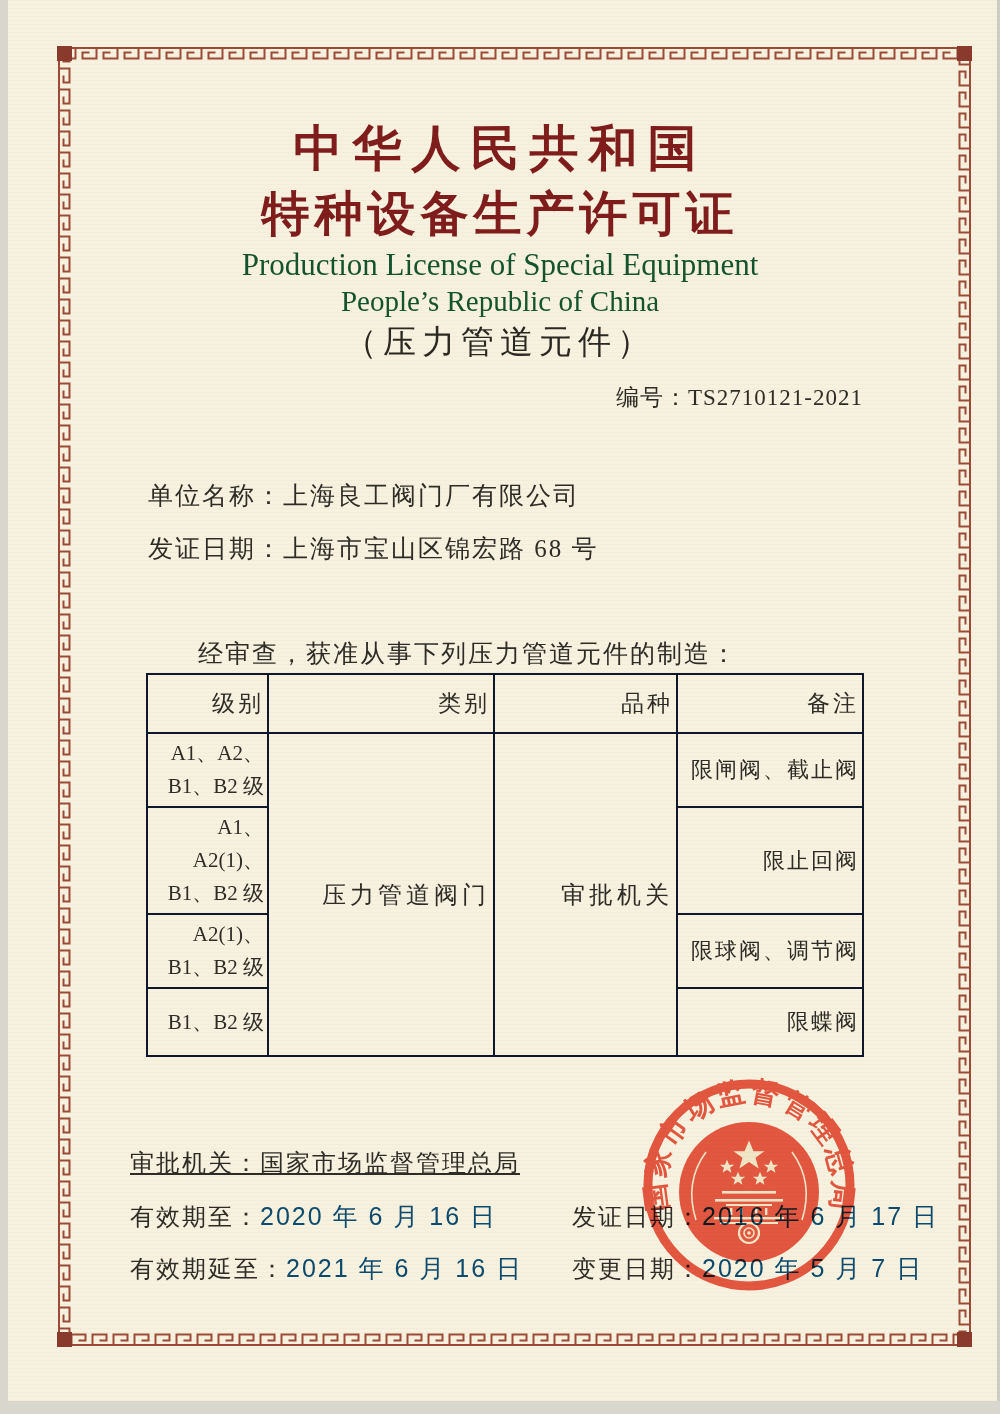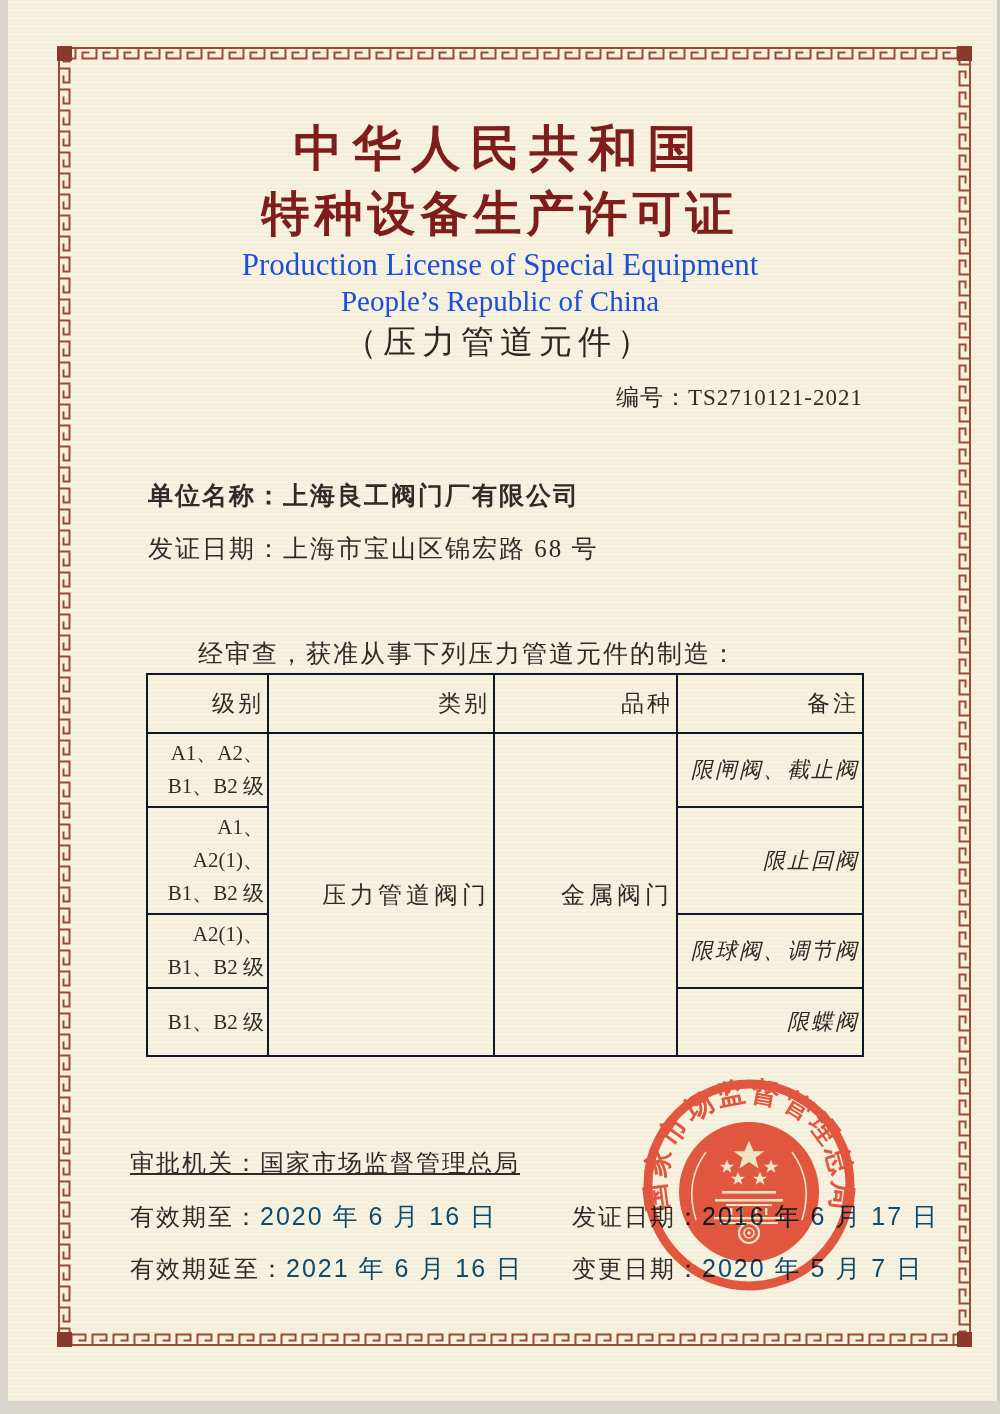--- a/index.html
+++ b/index.html
@@ -10,42 +10,42 @@
     color:#2f2c27;
   }
   .paper{
     position:absolute;left:8px;top:0;width:989px;height:1401px;
     background:#f7f2df;
     background-image:repeating-linear-gradient(180deg, rgba(125,105,60,0.04) 0 1px, rgba(0,0,0,0) 1px 4px);
   }
   .abs{position:absolute;}
   .center-line{left:40px;width:920px;text-align:center;}
   .t-red{color:#7f1d1d;font-weight:bold;}
-  .t-gray{color:#1d4ed8;}
+  .t-gray{color:#14532d;}
   .title-cn1{top:116px;font-size:49px;letter-spacing:10px;}
   .title-cn2{top:182px;font-size:48px;letter-spacing:5px;}
   .title-en1{top:247px;font-size:31px;}
   .title-en2{top:285px;font-size:29px;}
   .subtitle{top:320px;font-size:33px;letter-spacing:6px;color:#2b2822;}
   .serial{top:382px;left:616px;font-size:23px;letter-spacing:1px;}
   .info-line{left:148px;font-size:25px;letter-spacing:2px;}
   .intro-line{left:198px;top:637px;font-size:25px;letter-spacing:2px;}
   .lic-table{
     position:absolute;left:146px;top:673px;width:716px;height:360px;
     border-collapse:collapse;table-layout:fixed;
     font-size:22px;
   }
   .lic-table td,.lic-table th{
     border:2px solid #0f172a;
     font-weight:normal;vertical-align:middle;text-align:right;
     padding:3px;
   }
   .lic-table th{font-size:23px;letter-spacing:3px;height:51px;}
   .grade-cell{line-height:33px;font-size:21px;}
-  .note-cell{text-align:left;padding-left:13px;letter-spacing:2px;font-style:italic;}
+  .note-cell{text-align:left;padding-left:13px;letter-spacing:2px;}
   .merge-cell{font-size:24px;letter-spacing:4px;}
   .footer-line{font-size:24px;letter-spacing:2px;}
   .date-val{
     font-family:"Liberation Sans","DejaVu Sans",sans-serif;
     font-size:25px;letter-spacing:2px;color:#0c4a6e;
   }
   .seal-wrap{
     position:absolute;left:634px;top:1070px;width:230px;height:230px;
     mix-blend-mode:multiply;opacity:0.88;pointer-events:none;z-index:5;
   }
@@ -85,21 +85,21 @@
 <div class="abs center-line title-cn1 t-red">中华人民共和国</div>
 <div class="abs center-line title-cn2 t-red">特种设备生产许可证</div>
 <div class="abs center-line title-en1 t-gray">Production License of Special Equipment</div>
 <div class="abs center-line title-en2 t-gray">People’s Republic of China</div>
 <div class="abs center-line subtitle">（压力管道元件）</div>
 
 <div class="abs serial">
   <span>编号：</span><span>TS2710121-2021</span>
 </div>
 
-<div class="abs info-line" style="top:479px;font-weight:bold;">
+<div class="abs info-line" style="top:479px;">
   <span>单位名称：</span><span>上海良工阀门厂有限公司</span>
 </div>
 <div class="abs info-line" style="top:532px;">
   <span>发证日期：</span><span>上海市宝山区锦宏路 68 号</span>
 </div>
 
 <div class="abs intro-line">经审查，获准从事下列压力管道元件的制造：</div>
 
 <table class="lic-table">
   <colgroup>
@@ -114,21 +114,21 @@
     <th>类别</th>
     <th>品种</th>
     <th>备注</th>
   </tr>
   <tr style="height:68px;">
     <td class="grade-cell">
       <div>A1、A2、</div>
       <div>B1、B2 级</div>
     </td>
     <td class="merge-cell" rowspan="4">压力管道阀门</td>
-    <td class="merge-cell" rowspan="4">金属阀门</td>
+    <td class="merge-cell" rowspan="4">审批机关</td>
     <td class="note-cell">限闸阀、截止阀</td>
   </tr>
   <tr style="height:103px;">
     <td class="grade-cell">
       <div>A1、</div>
       <div>A2(1)、</div>
       <div>B1、B2 级</div>
     </td>
     <td class="note-cell">限止回阀</td>
   </tr>

